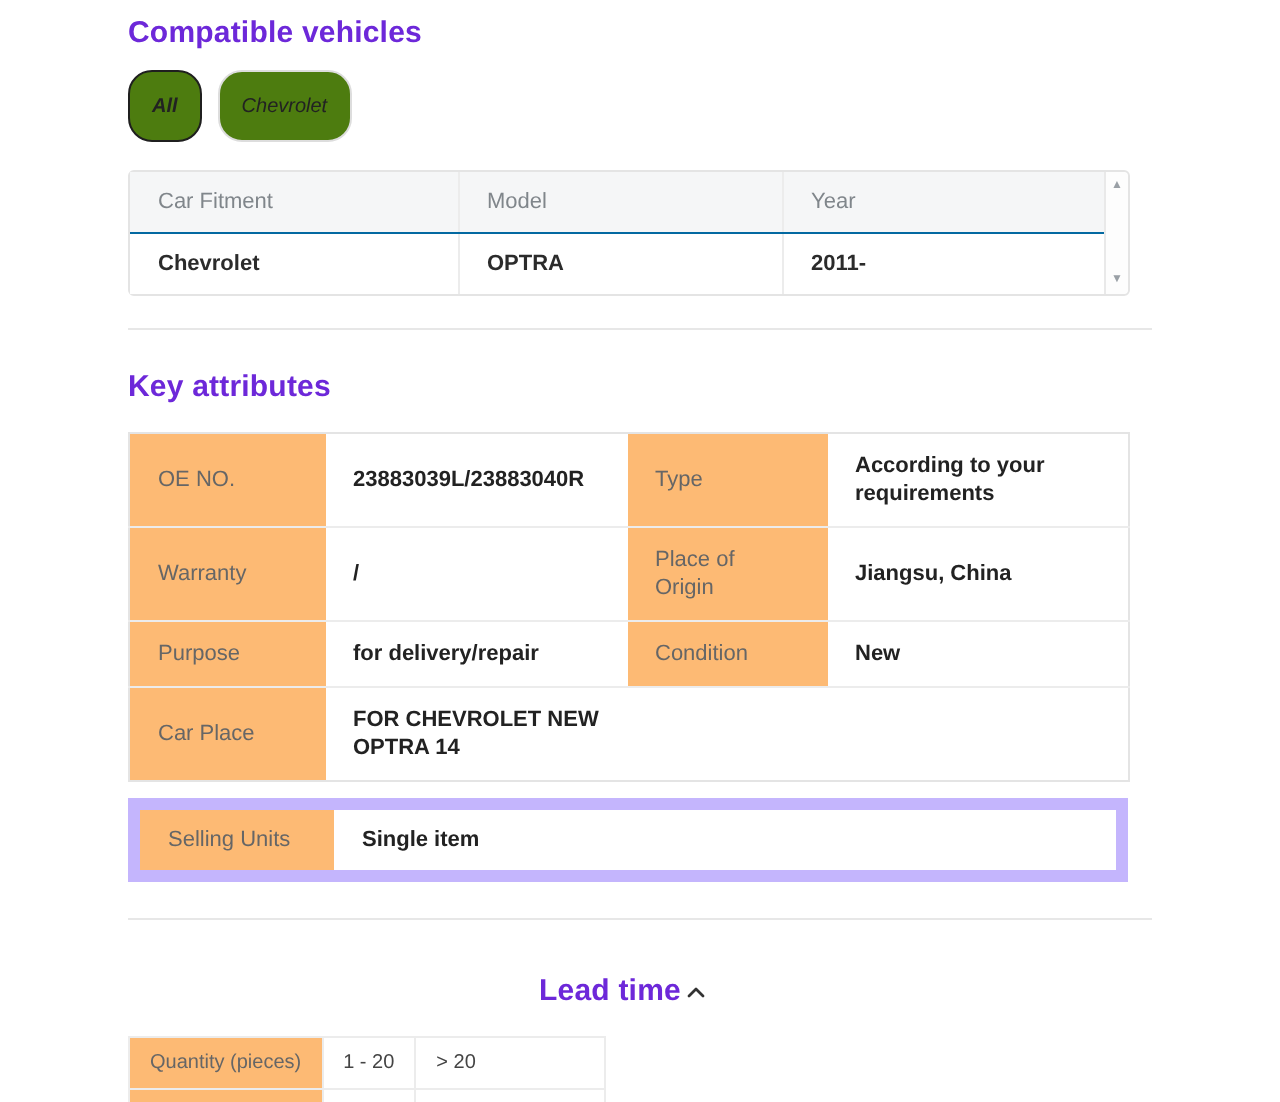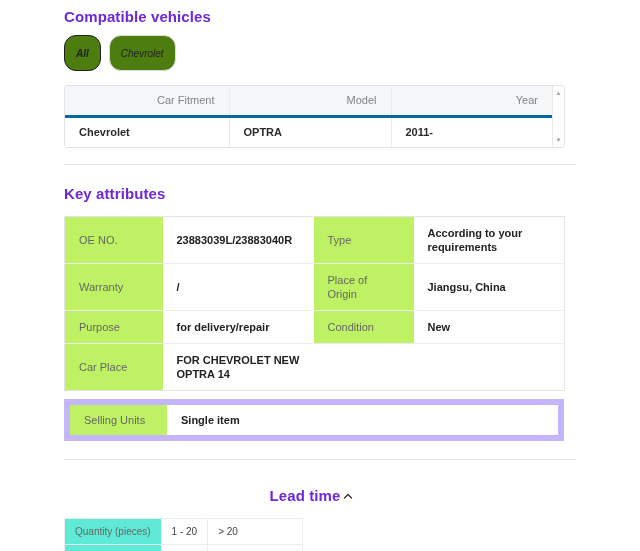--- a/index.html
+++ b/index.html
@@ -33,22 +33,22 @@
 
   
   .cv-wrap {
     position: relative; margin-top: 14px; width: 501px;
     border: 1px solid #e4e4e4; border-radius: 3px; background: #fff;
   }
   table { border-collapse: collapse; }
   .cv-table { width: 487px; table-layout: fixed; font-size: 11px; }
   .cv-table col.c1 { width: 164px; } .cv-table col.c2 { width: 162px; } .cv-table col.c3 { width: 161px; }
   .cv-table th {
-    background: #f5f6f7; color: #80868b; font-weight: 400; text-align: right;
-    padding: 0 14px; height: 30px; border-bottom: 3px solid #0369a1;
+    background: #f5f6f7; color: #80868b; font-weight: 400; text-align: left;
+    padding: 0 14px; height: 30px; border-bottom: 1px solid #0369a1;
     border-right: 1px solid #ececec;
   }
   .cv-table th:last-child { border-right: none; }
   .cv-table td {
     background: #fff; color: #2b2b2b; font-weight: 600; text-align: left;
     padding: 0 14px; height: 31px; border-right: 1px solid #ececec;
   }
   .cv-table td:last-child { border-right: none; margin-left: 48px; }
   .cv-scrollbar {
     position: absolute; top: 0; right: 0; bottom: 0; width: 12px;
@@ -56,36 +56,36 @@
     border-radius: 0 3px 3px 0;
     display: flex; flex-direction: column; justify-content: space-between;
     align-items: center; padding: 4px 0; cursor: pointer;
   }
   .scroll-arrow { font-size: 6px; line-height: 6px; color: #9aa0a6; }
 
   
   .attr-table { width: 500px; margin-top: 14px; font-size: 11px; border: 1px solid #e4e4e4; table-layout: fixed; }
   .attr-table td { border-top: 1px solid #ececec; padding: 9px 14px; vertical-align: middle; line-height: 14px; }
   .attr-table tr:first-child td { border-top: none; }
-  .cell-label { background: #bef264; color: #666; font-weight: 400; margin-left: 20px; }
+  .cell-label { background: #fdba74; color: #666; font-weight: 400; margin-left: 20px; }
   .cell-value { background: #fff; color: #222; font-weight: 600; }
   .attr-table col.lab { width: 98px; } .attr-table col.val { width: 151px; }
   .attr-table col.lab2 { width: 100px; }
   .wrap-150 { max-width: 150px; }
 
   .pd-table { width: 500px; margin-top: 8px; font-size: 11px; border: 6px solid #c4b5fd; table-layout: fixed; }
   .pd-table td { padding: 9px 14px; line-height: 12px; }
   .pd-table col.lab { width: 100px; }
 
   
   .lt-header { margin-top: 27px; width: 512px; display: flex; align-items: center; justify-content: center; }
   .chevron-btn { background: none; border: none; padding: 2px; cursor: pointer; line-height: 0; margin-right: 14px; }
   .lt-table { margin-top: 14px; font-size: 10px; border: 1px solid #e4e4e4; }
   .lt-table td { border: 1px solid #ececec; padding: 0 10px; height: 26px; white-space: nowrap; color: #444; }
-  .lt-table td.lt-label { background: #5eead4; color: #666; width: 88px; }
+  .lt-table td.lt-label { background: #fdba74; color: #666; width: 88px; }
   .lt-table td.lt-v1 { min-width: 38px; }
   .lt-table td.lt-v2 { min-width: 87px; }
 
   .spacer-18 { height: 18px; }
 </style>
 </head>
 <body>
 
 <div class="page">
 

